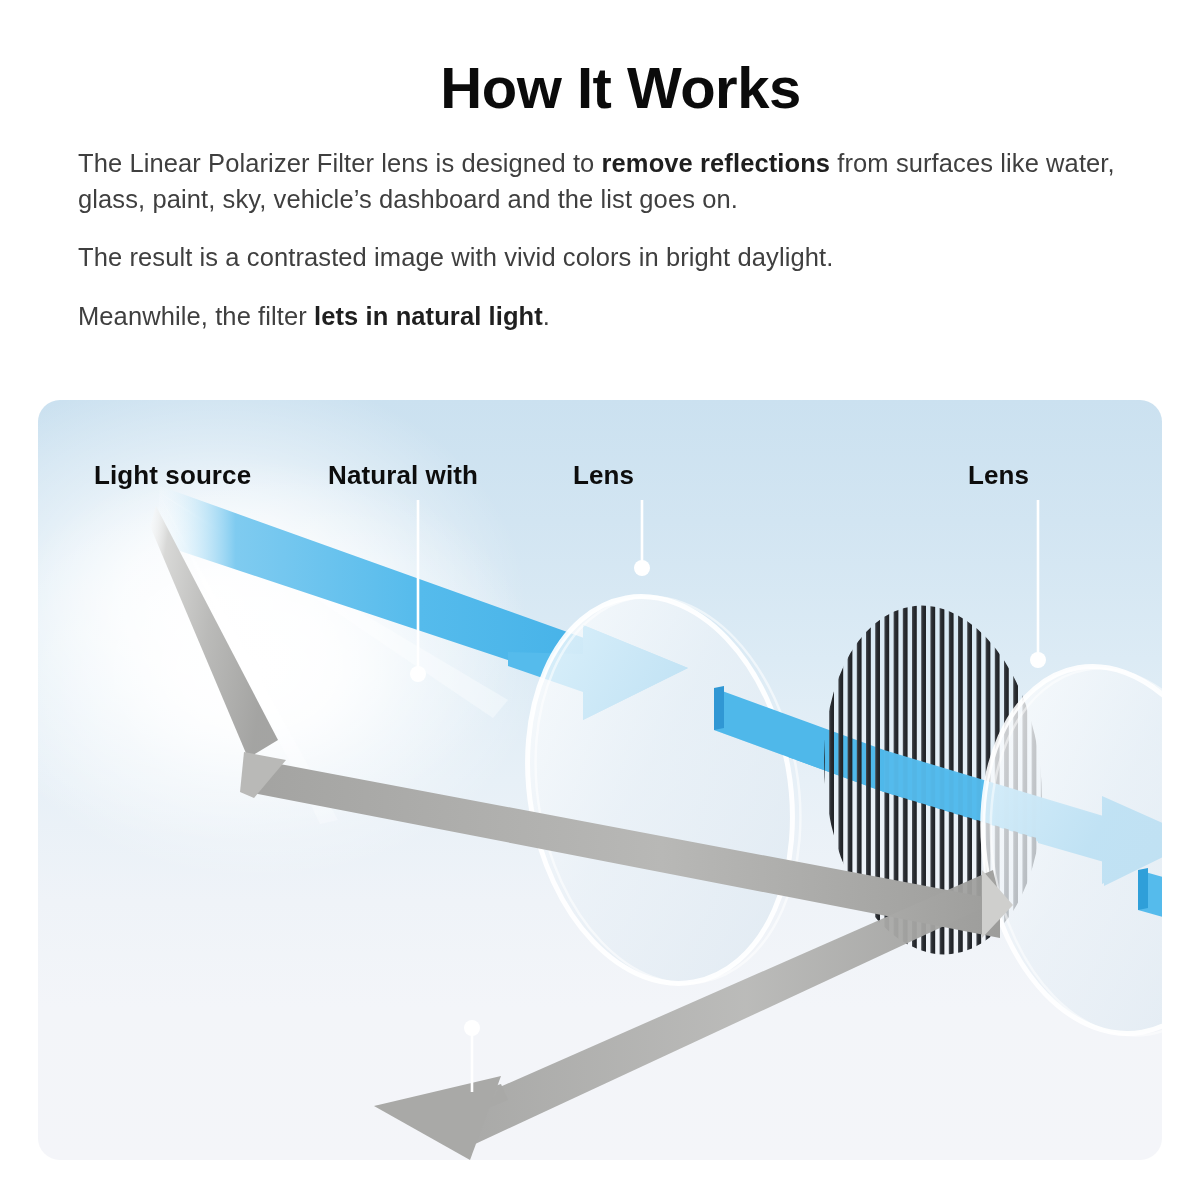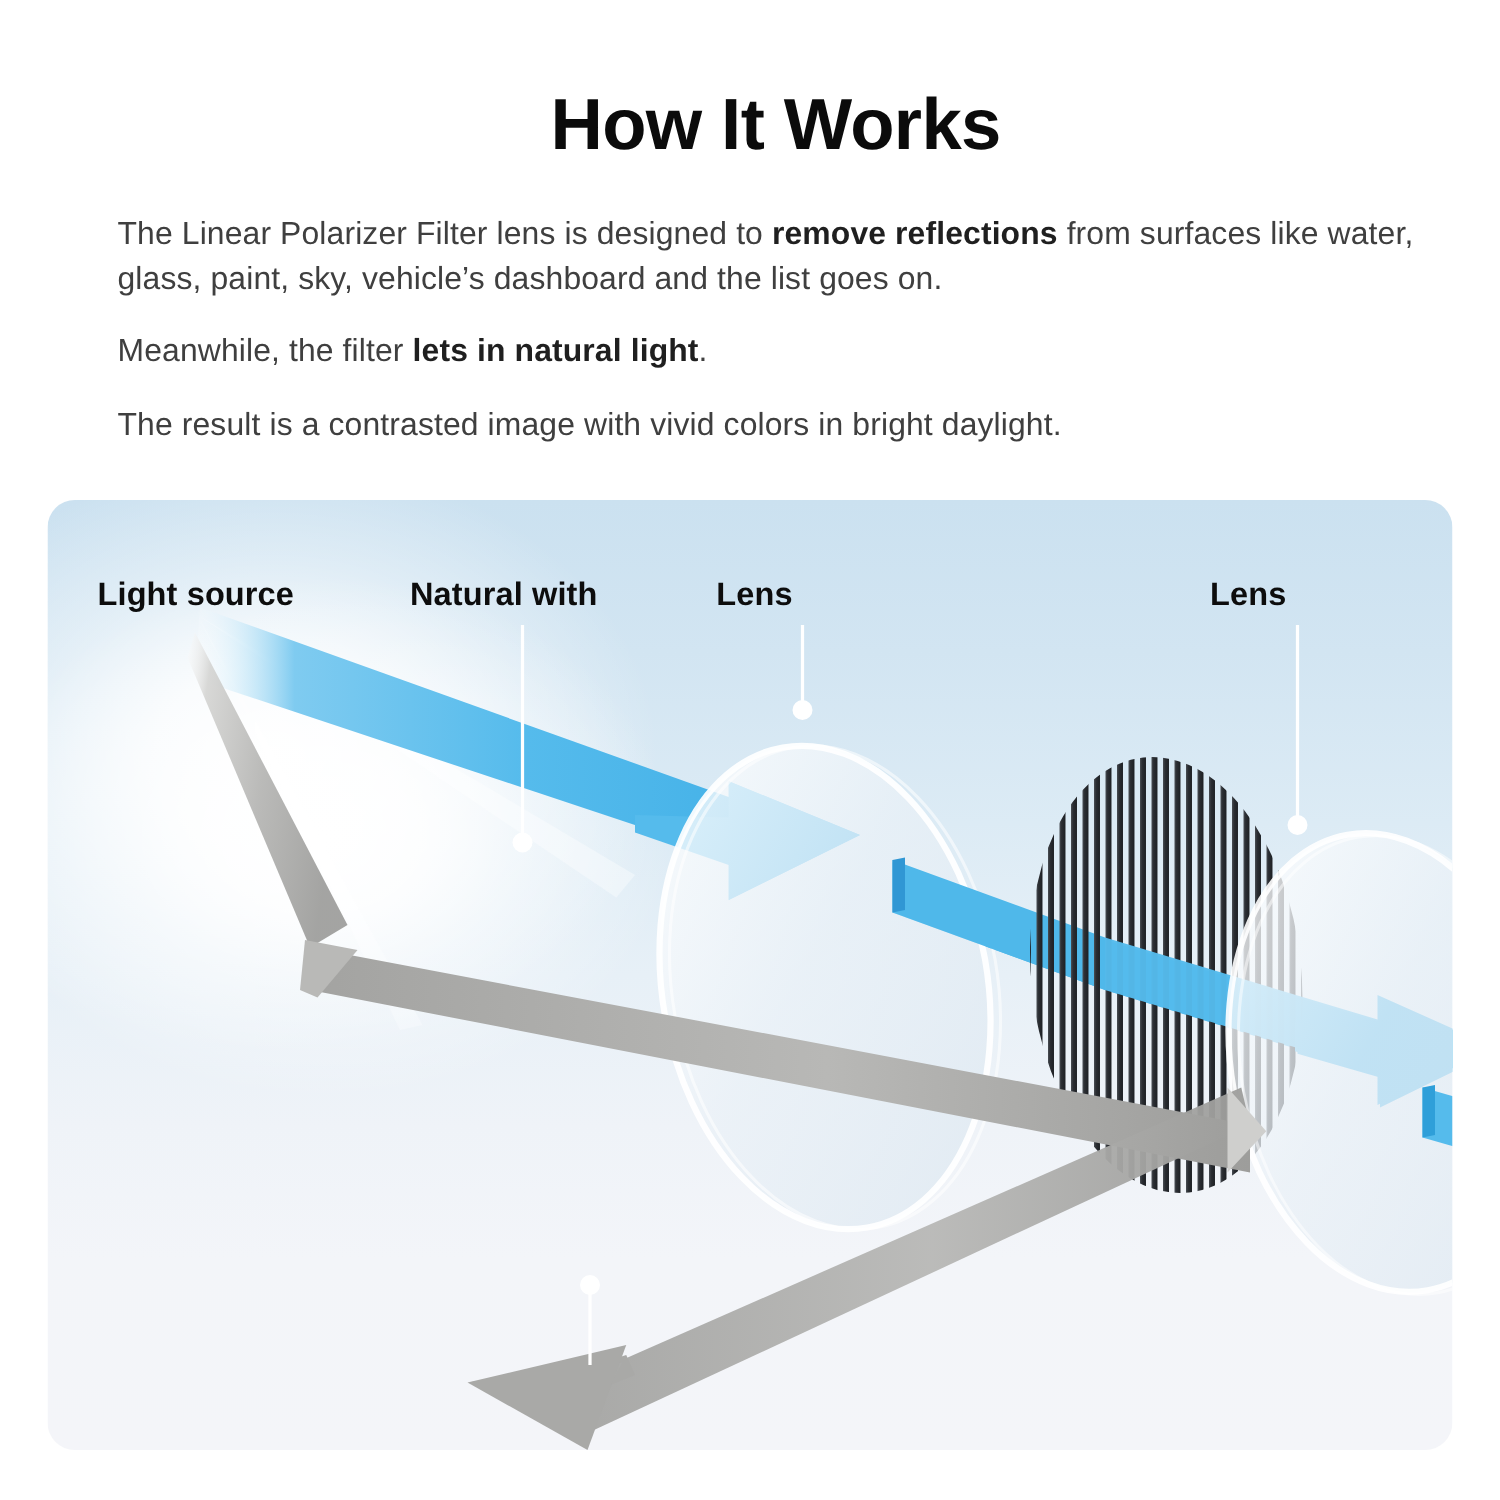--- a/index.html
+++ b/index.html
@@ -15,37 +15,37 @@
     position: relative;
   }
 
   
   .page-title {
     text-align: center;
     font-size: 58px;
     font-weight: bold;
     color: #0b0b0b;
     letter-spacing: -0.5px;
-    margin: 12px;
+    margin: 0;
     padding-top: 58px;
     line-height: 1.05;
     font-stretch: condensed;
     padding-left: 41px;
   }
 
   .copy-block {
     margin: 0;
     padding: 26px 62px 0 78px;
   }
 
   .copy-para {
     font-size: 25.5px;
     line-height: 1.42;
     color: #3f3f3f;
-    margin: 0 0 22px 16px;
+    margin: 0 0 22px 0;
     letter-spacing: 0.1px;
     font-weight: normal;
   }
   .copy-para:last-child { margin-bottom: 0; }
   .copy-para b { color: #1f1f1f; font-weight: bold; }
 
   
   .diagram-panel {
     position: absolute;
     left: 38px;
@@ -89,42 +89,42 @@
 
   
   .dlabel {
     position: absolute;
     font-size: 26px;
     font-weight: bold;
     color: #0d0d0d;
     white-space: nowrap;
     letter-spacing: 0.1px;
   }
-  .lbl-light-source { left: 40px;  top: 60px; }
+  .lbl-light-source { left: 56px;  top: 60px; }
   .lbl-natural      { left: 290px; top: 60px; }
   .lbl-lens-1       { left: 535px; top: 60px; }
   .lbl-lens-2       { left: 930px; top: 60px; }
 </style>
 </head>
 <body>
 
 <h1 class="page-title">How It Works</h1>
 
 <div class="copy-block">
 
   <p class="copy-para">
     <span>The Linear Polarizer Filter lens is designed to </span><b>remove reflections</b><span> from surfaces like water, glass, paint, sky, vehicle’s dashboard and the list goes on.</span>
   </p>
 
   <p class="copy-para">
+    <span>The result is a contrasted image with vivid colors in bright daylight.</span>
+  </p>
+
+  <p class="copy-para">
     <span>Meanwhile, the filter </span><b>lets in natural light</b><span>.</span>
-  </p>
-
-  <p class="copy-para">
-    <span>The result is a contrasted image with vivid colors in bright daylight.</span>
   </p>
 
 </div>
 
 <div class="diagram-panel">
 
   <div class="sun-glow"></div>
 
   <svg class="diagram-svg" viewBox="0 0 1124 760">
     <defs>

